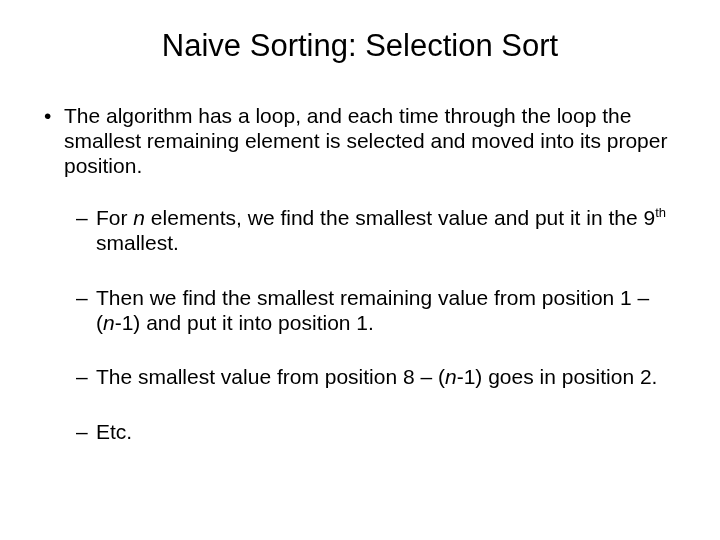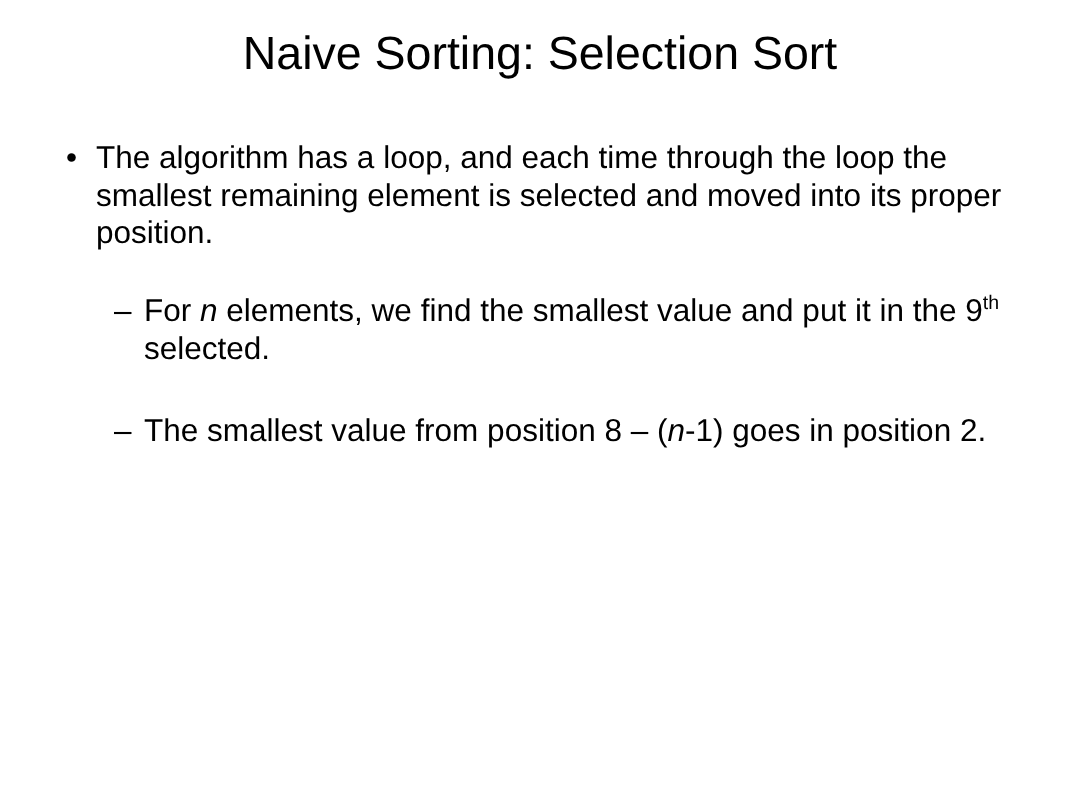--- a/index.html
+++ b/index.html
@@ -8,21 +8,21 @@
     width: 720px;
     height: 540px;
     background: #ffffff;
     font-family: Arial, Helvetica, sans-serif;
     color: #000000;
   }
   .slide {
     box-sizing: border-box;
     width: 720px;
     height: 540px;
-    padding: 18px 40px 0 40px;
+    padding: 28px 40px 0 40px;
   }
   .title {
     font-size: 31px;
     text-align: center;
     margin: 0 0 26px 0;
     font-weight: normal;
   }
   .body {
     font-size: 21px;
     line-height: 1.18;
@@ -58,22 +58,28 @@
 </head>
 <body>
 
 <div class="slide">
   <h1 class="title">Naive Sorting: Selection Sort</h1>
 
   <div class="body">
     <div class="lvl1">The algorithm has a loop, and each time through the loop the smallest remaining element is selected and moved into its proper position.</div>
 
     <div class="lvl2">
-      <span>For </span><span class="italic">n</span><span> elements, we find the smallest value and put it in the 9</span><sup>th</sup><span> selected.</span>
+      <span>For </span><span class="italic">n</span><span> elements, we find the smallest value and put it in the 9</span><sup>th</sup><span> smallest.</span>
     </div>
 
+    <div class="lvl2">
+      <span>Then we find the smallest remaining value from position 1 – (</span><span class="italic">n</span><span>-1) and put it into position 1.</span>
+    </div>
 
     <div class="lvl2">
       <span>The smallest value from position 8 – (</span><span class="italic">n</span><span>-1) goes in position 2.</span>
     </div>
 
+    <div class="lvl2">
+      <span>Etc.</span>
+    </div>
   </div>
 </div>
 
 </body></html>

